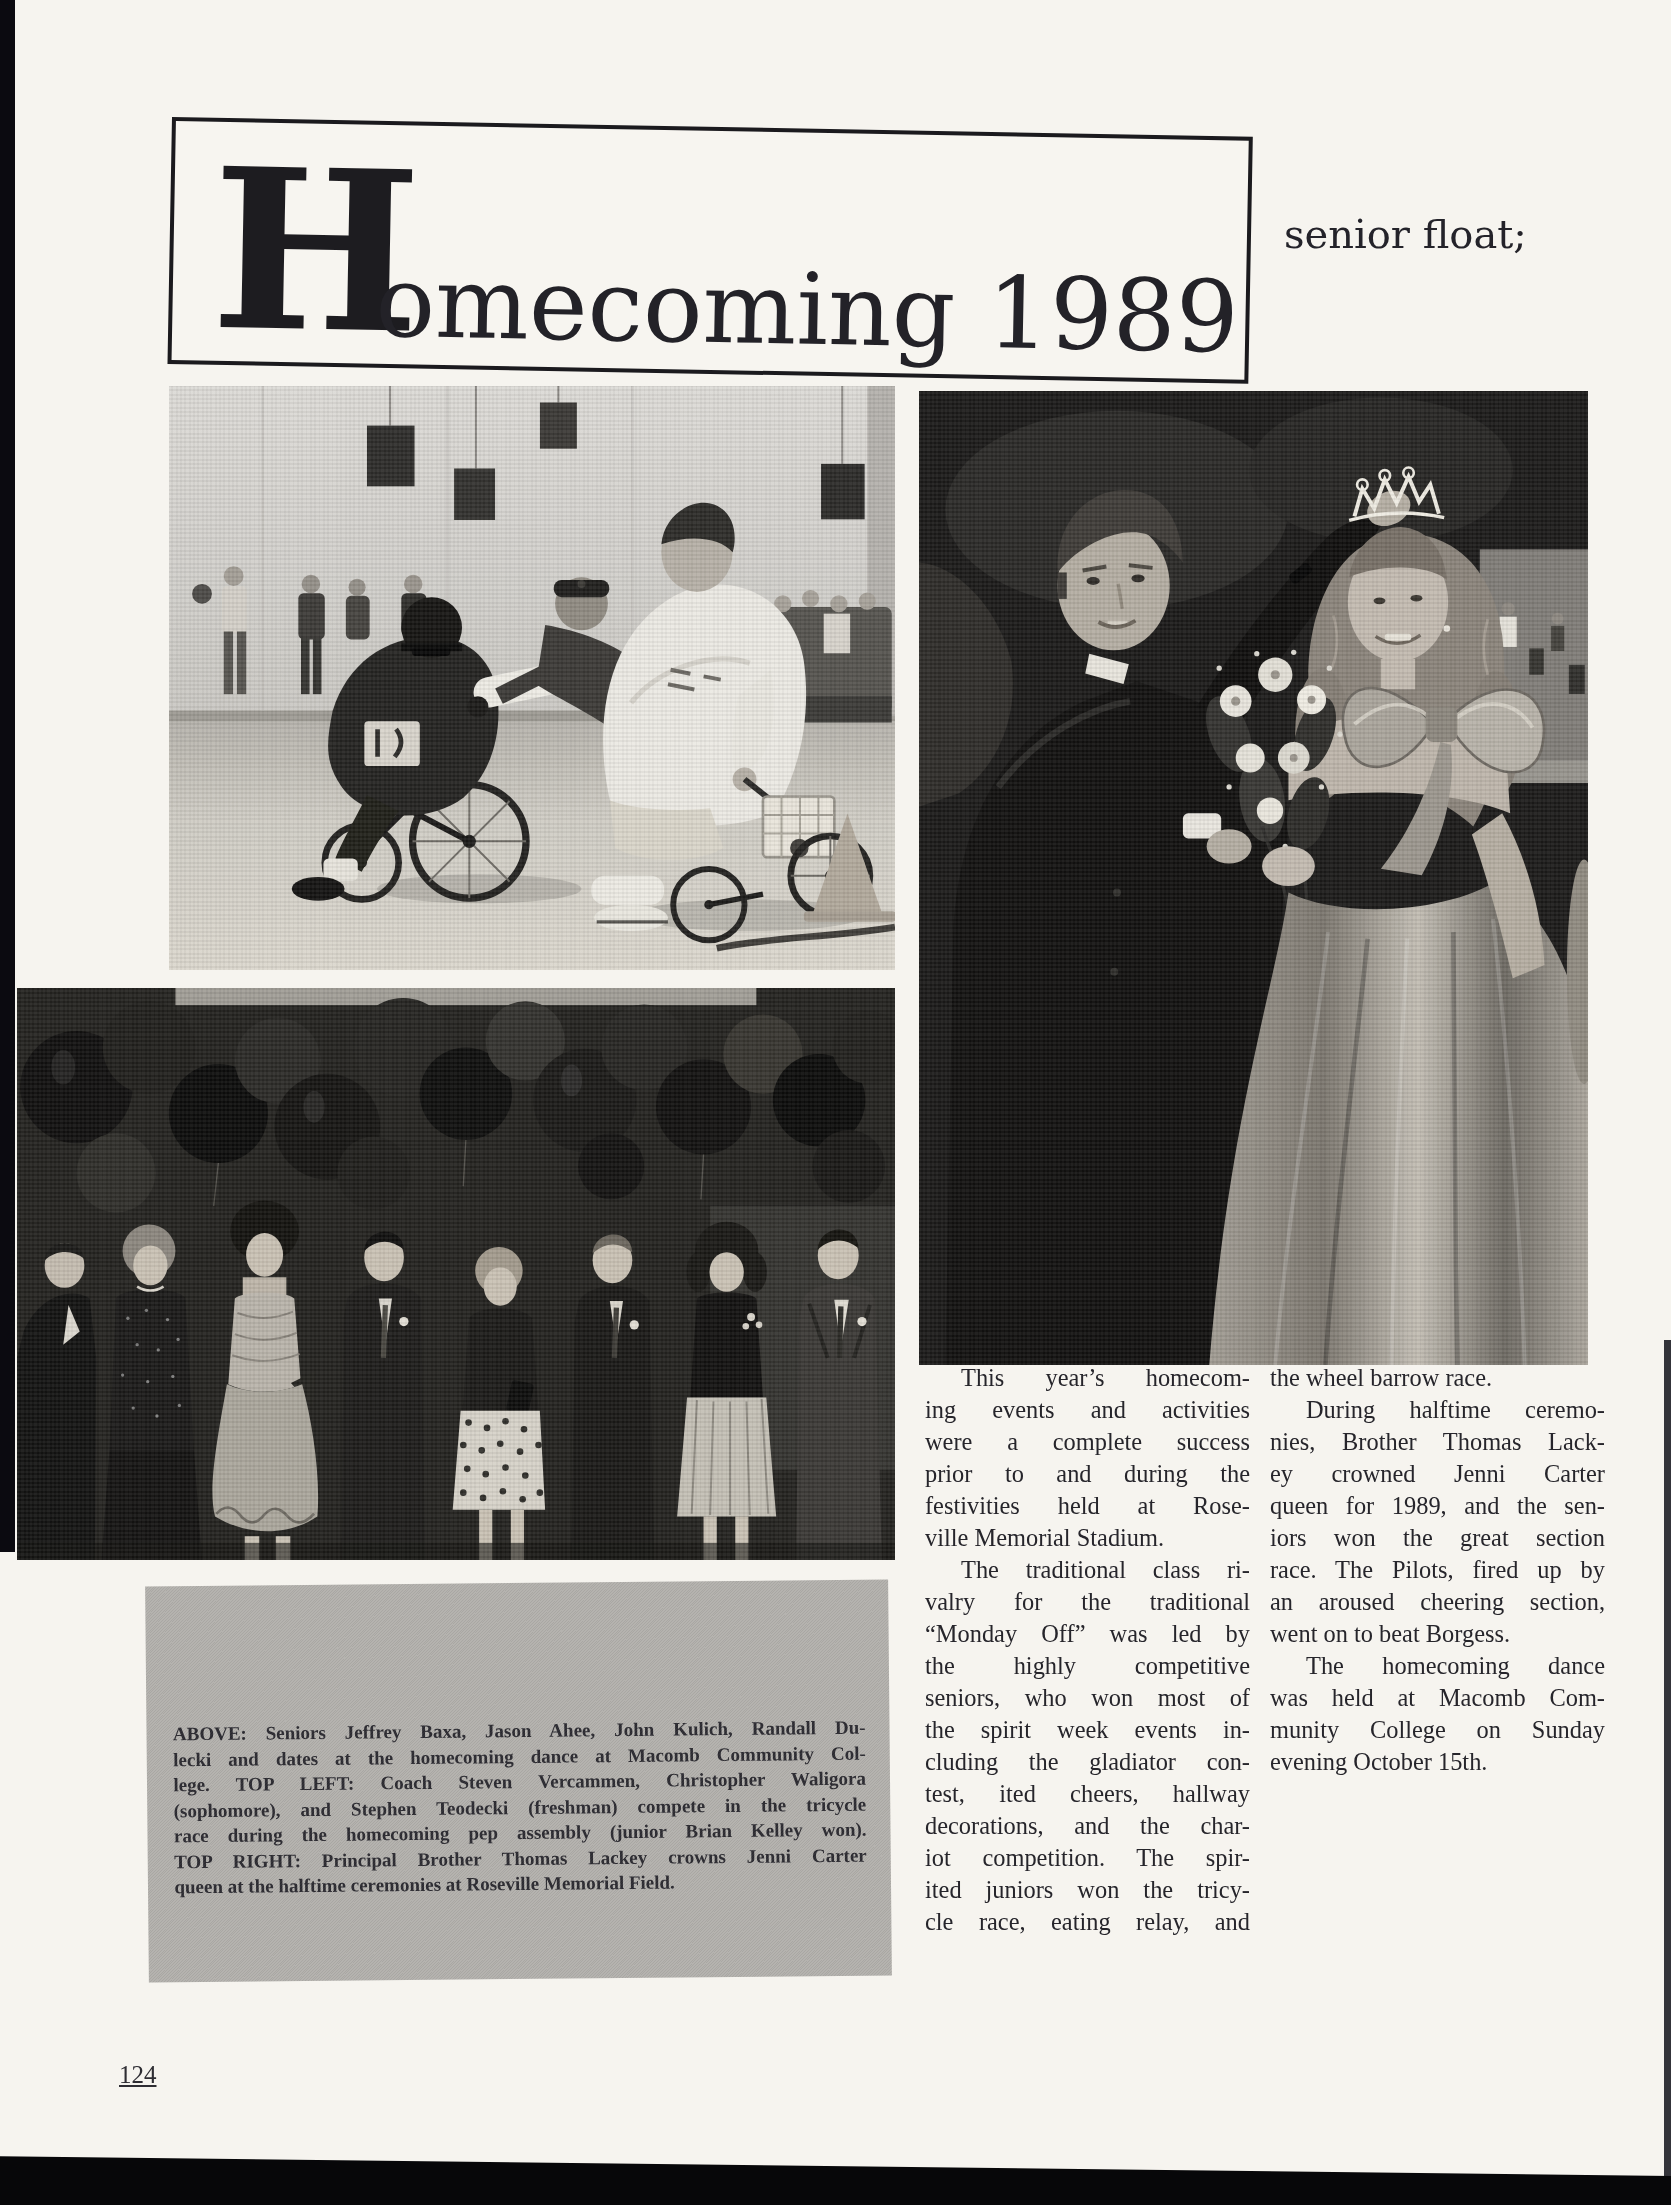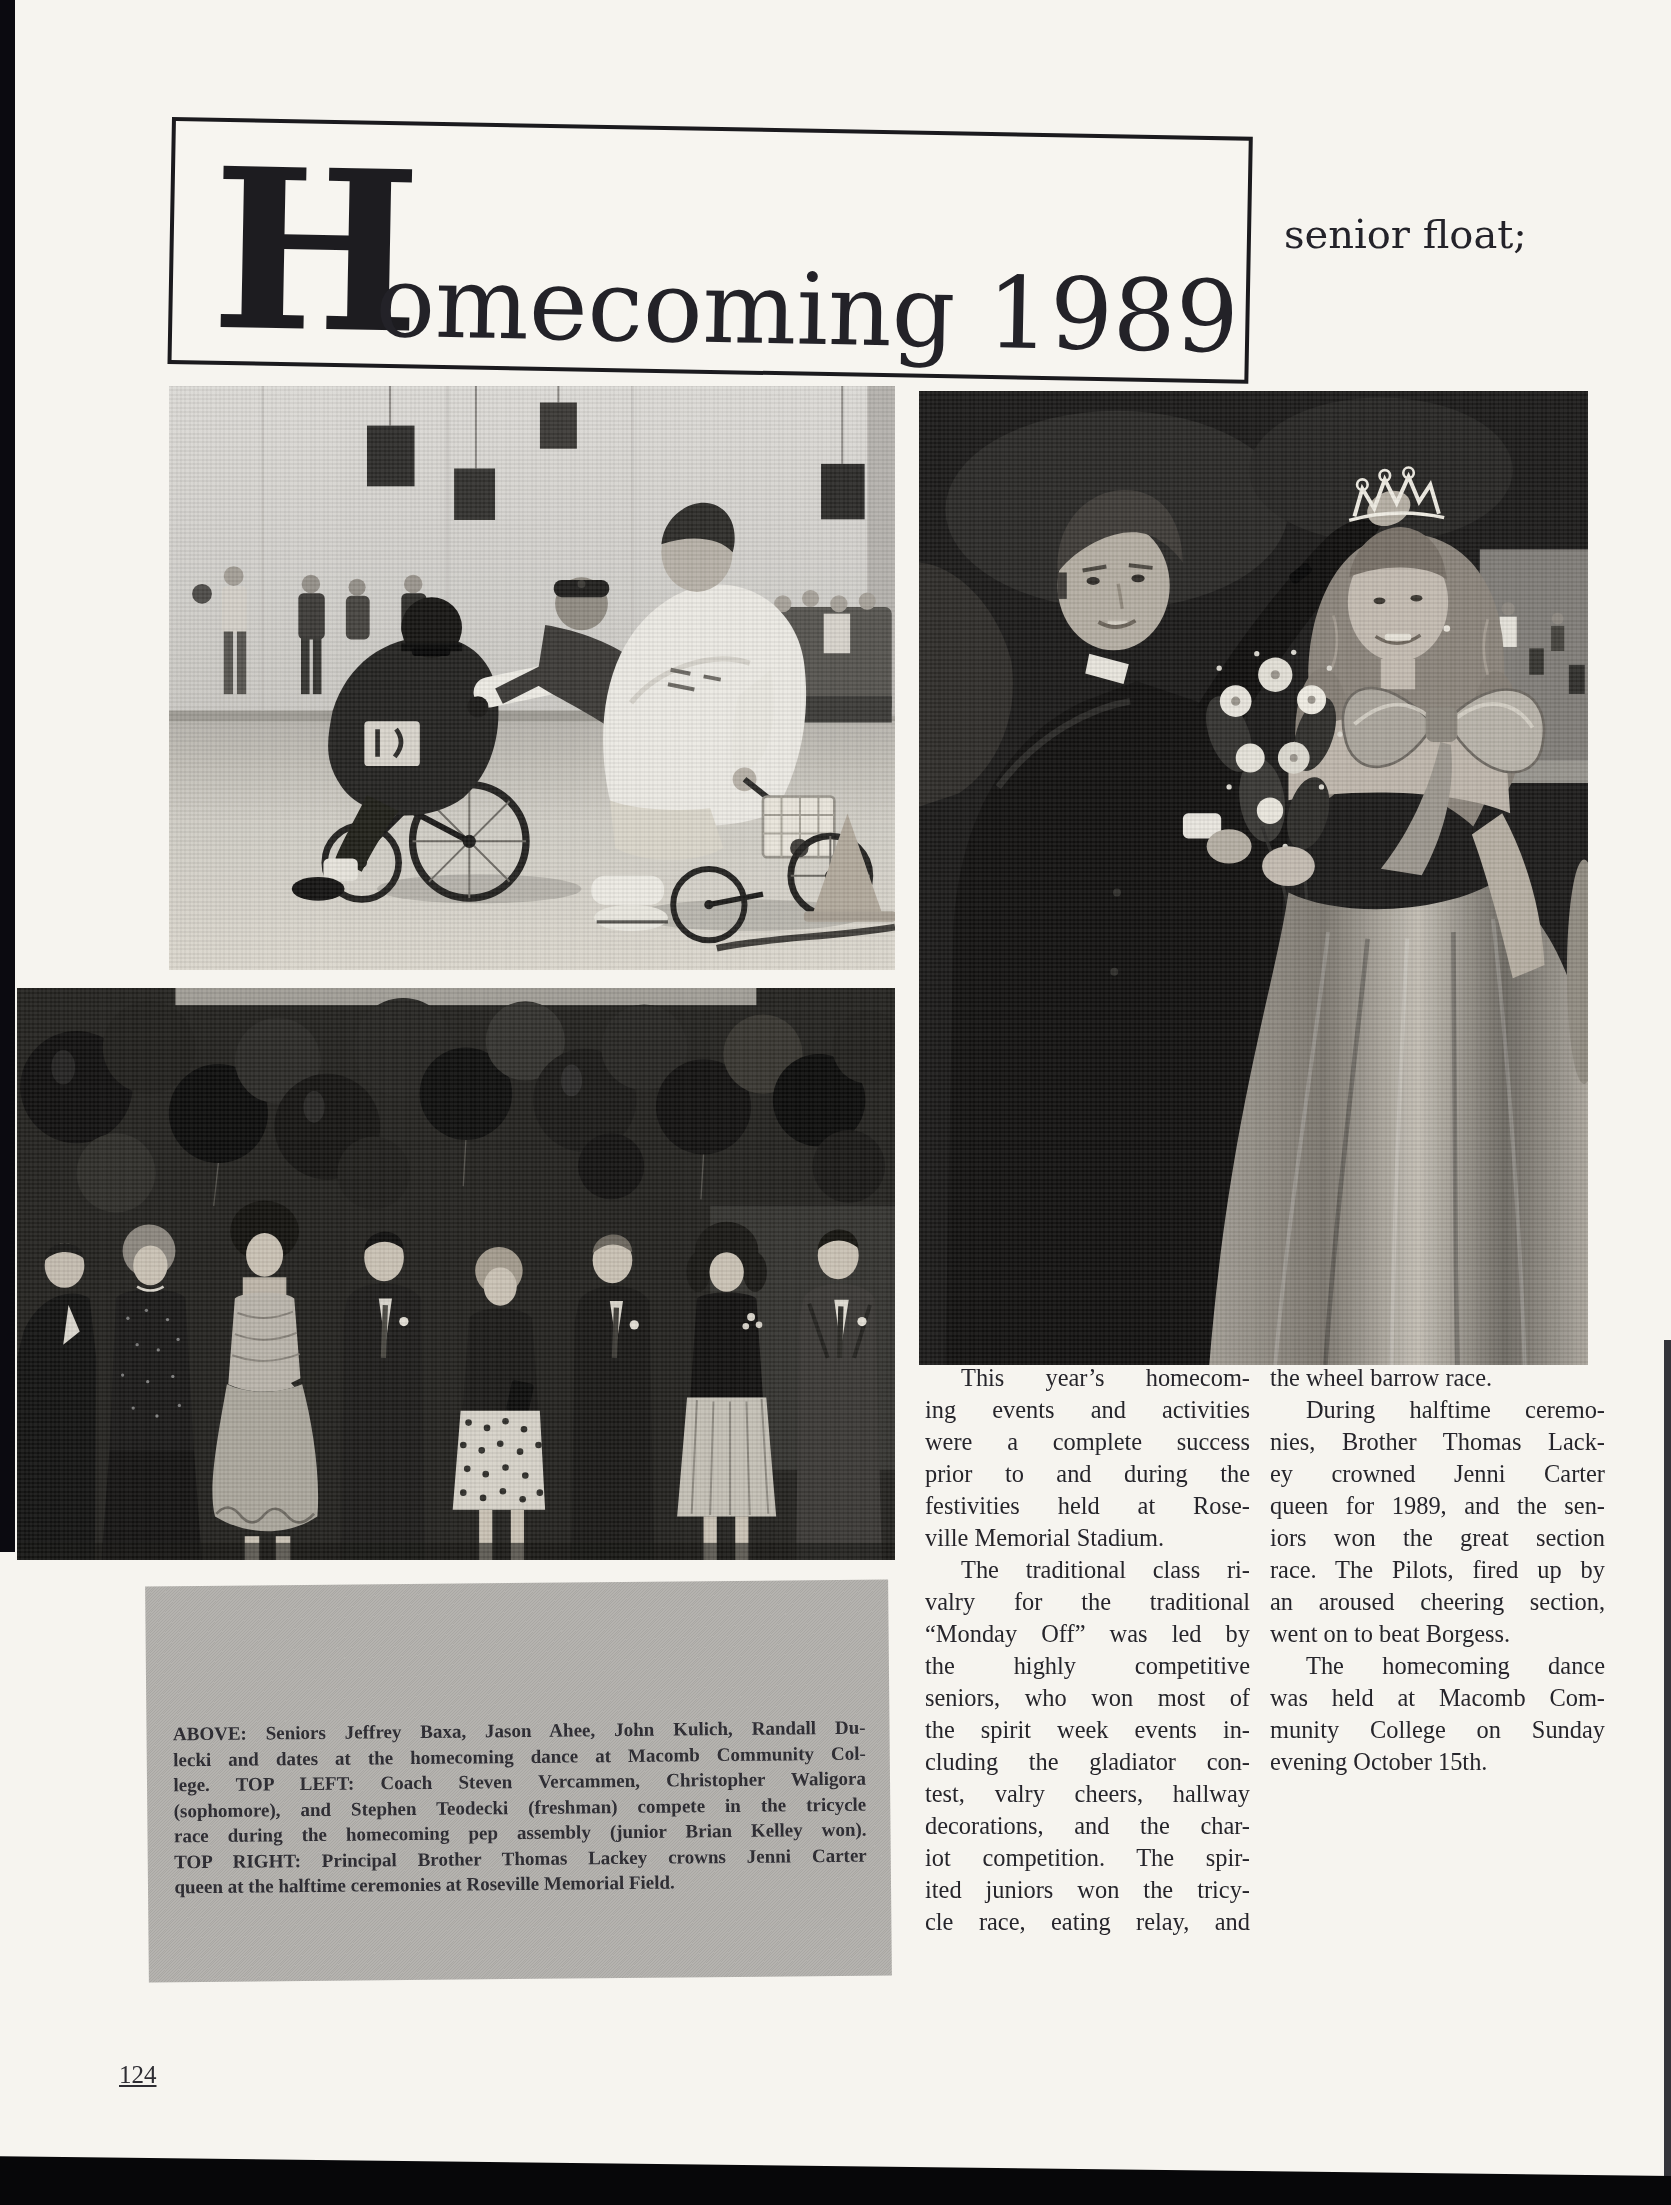--- a/index.html
+++ b/index.html
@@ -457,21 +457,21 @@
     <div class="line j">prior to and during the</div>
     <div class="line j">festivities held at Rose-</div>
     <div class="line">ville Memorial Stadium.</div>
     <div class="line j ind">The traditional class ri-</div>
     <div class="line j">valry for the traditional</div>
     <div class="line j">“Monday Off” was led by</div>
     <div class="line j">the highly competitive</div>
     <div class="line j">seniors, who won most of</div>
     <div class="line j">the spirit week events in-</div>
     <div class="line j">cluding the gladiator con-</div>
-    <div class="line j">test, valry cheers, hallway</div>
+    <div class="line j">test, ited cheers, hallway</div>
     <div class="line j">decorations, and the char-</div>
     <div class="line j">iot competition. The spir-</div>
     <div class="line j">ited juniors won the tricy-</div>
     <div class="line j">cle race, eating relay, and</div>
   </div>
 
   <div class="col" id="col2">
     <div class="line">the wheel barrow race.</div>
     <div class="line j ind">During halftime ceremo-</div>
     <div class="line j">nies, Brother Thomas Lack-</div>

